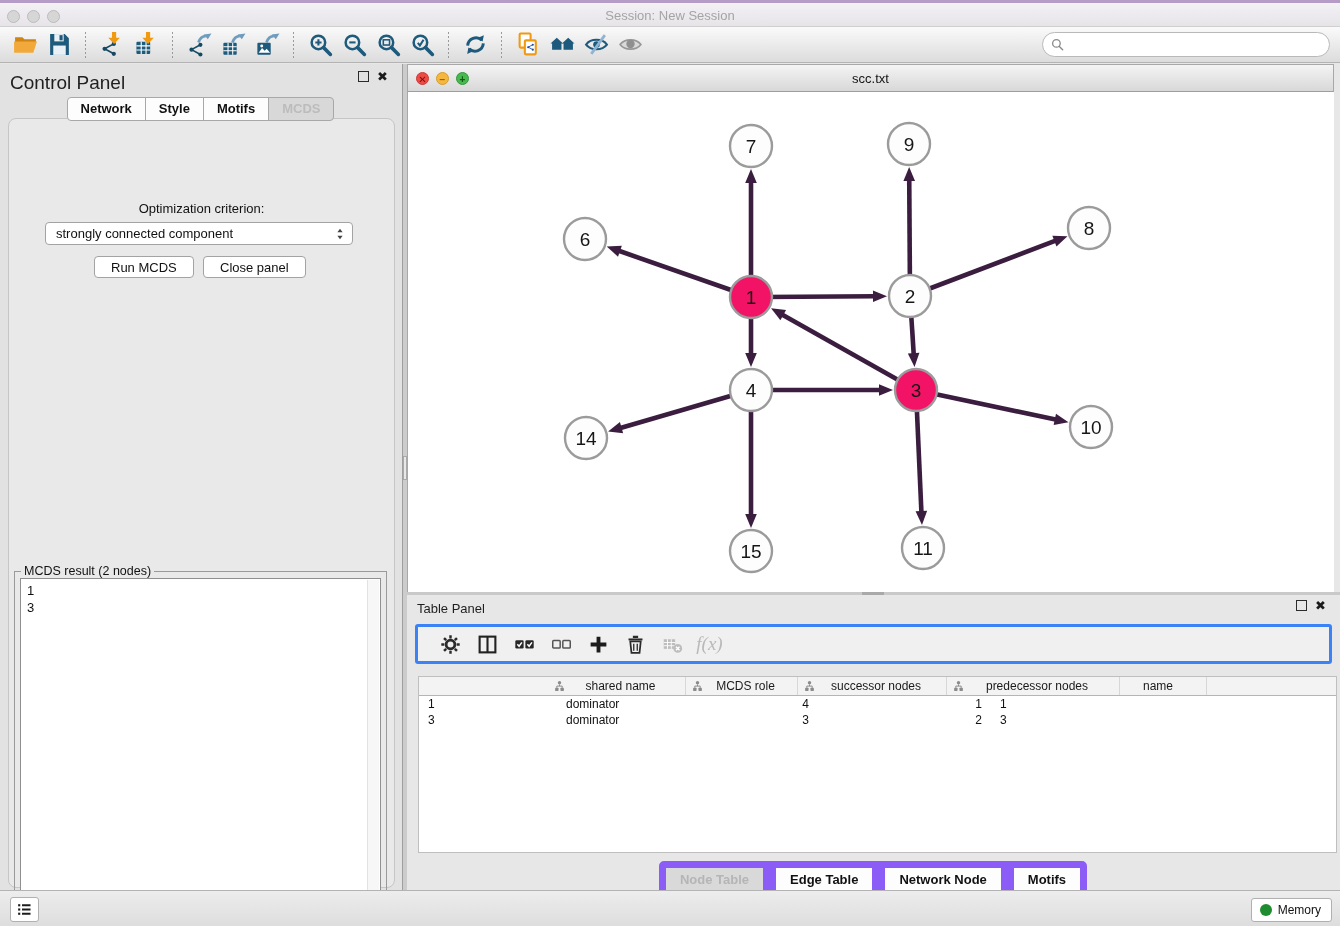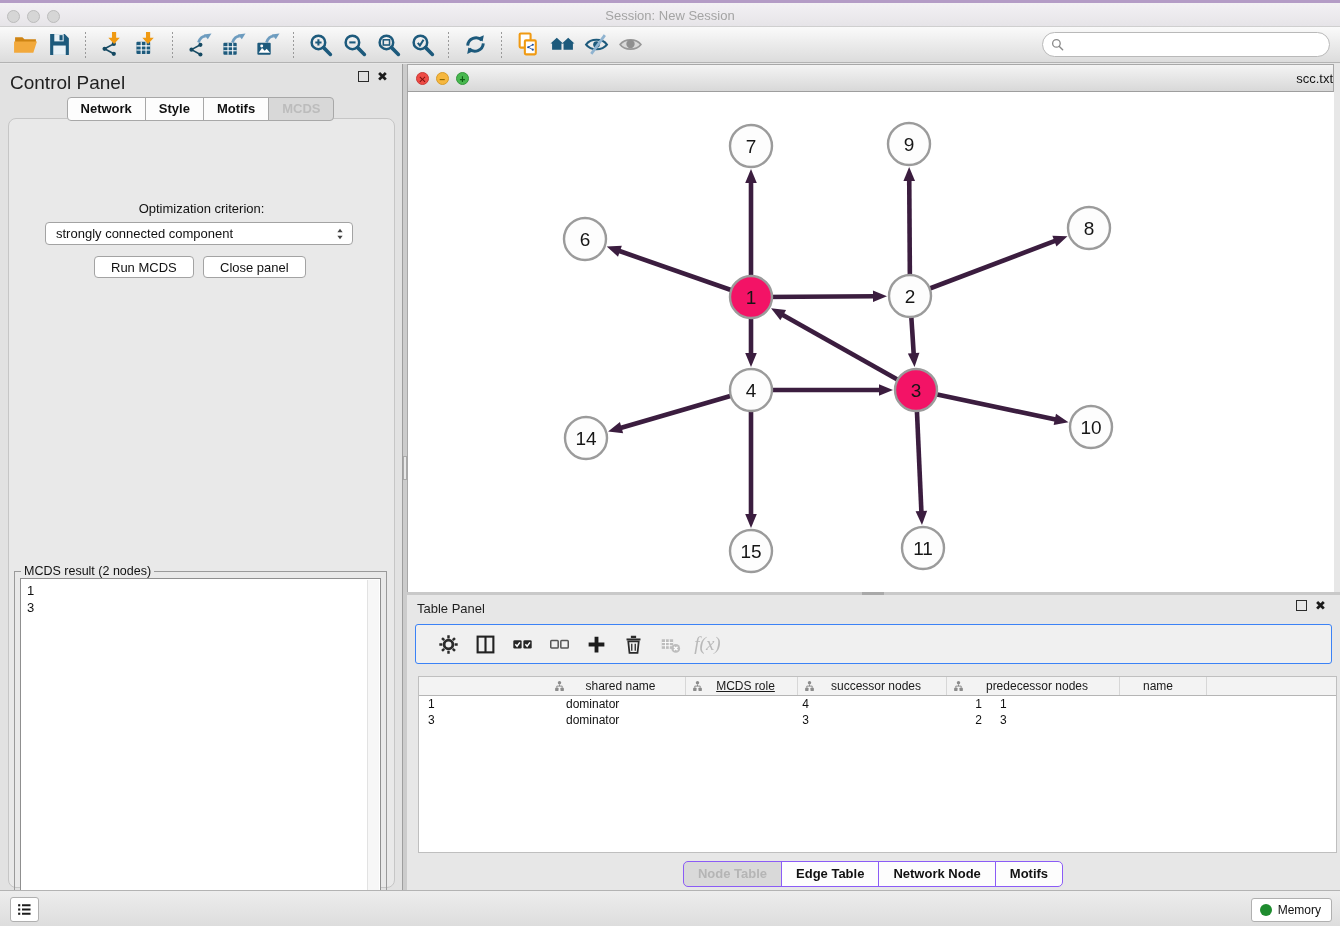--- a/index.html
+++ b/index.html
@@ -69,46 +69,46 @@
     background:#e8e8e8; border:1px solid #a9a9a9; }
   #hsplit { position:absolute; left:407px; top:592px; width:933px; height:3px; background:#c9c9c9; }
   #hsplit-handle { position:absolute; left:455px; top:0; width:22px; height:3px; background:#a9a9a9; }
 
   
   #network-frame { position:absolute; left:407px; top:64px; width:933px; height:528px; }
   #net-titlebar { position:absolute; left:0; top:0; width:927px; height:28px;
     background:linear-gradient(#f4f4f4,#d8d8d8); border:1px solid #a8a8a8; border-bottom:1px solid #9e9e9e; }
   .net-dot { position:absolute; top:7px; width:13px; height:13px; border-radius:50%;
     font-size:10px; font-weight:bold; text-align:center; line-height:13px; }
-  #net-title { position:absolute; left:0; right:0; top:6px; text-align:right; font-size:13px; color:#141414; }
+  #net-title { position:absolute; left:0; right:0; top:6px; text-align:center; font-size:13px; color:#141414; }
   #net-canvas { position:absolute; left:0; top:28px; width:927px; height:500px;
     background:#ffffff; border-left:1px solid #a8a8a8; }
 
   
   #table-panel { position:absolute; left:407px; top:595px; width:933px; height:295px; background:#e7e7e7; }
   #tp-title { position:absolute; left:10px; top:6px; font-size:13px; color:#1f1f1f; }
   #tp-toolbar { position:absolute; left:8px; top:29px; width:917px; height:40px;
-    background:#f0f0f0; border:1px solid #3b82f6; border-radius:3px;
+    background:#f0f0f0; border:3px solid #3b82f6; border-radius:3px;
     display:flex; align-items:center; padding-left:14px; }
   .tpt-btn { width:37px; height:30px; display:flex; align-items:center; justify-content:center; }
   .tpt-btn svg { width:21px; height:21px; }
   .tpt-fx { font-family:"Liberation Serif","DejaVu Serif",serif; font-style:italic;
     font-size:19px; color:#b9b9b9; }
   #data-table { position:absolute; left:11px; top:81px; width:919px; height:177px;
     background:#fff; border:1px solid #bfbfbf; }
   #table-header { display:flex; height:19px; border-bottom:1px solid #b5b5b5; background:#f3f3f3;justify-content:center; }
   .th-cell { display:flex; align-items:center; border-right:1px solid #d7d7d7;
     font-size:12px; color:#1a1a1a; position:relative; }
   .th-cell svg { width:13px; height:13px; margin-left:5px; }
   .th-label { flex:1; text-align:center; padding-right:10px; }
   .tr-row { display:flex; height:16px; font-size:12px; color:#111; }
   .td-cell { overflow:hidden; white-space:nowrap; }
   #tp-tabs { position:absolute; left:0; right:0; top:266px; display:flex; justify-content:center; }
   .tp-tab { padding:4px 14px 5px; font-size:13px; font-weight:600; color:#111;
-    background:#fdfdfd; border:1px solid #8b5cf6; margin-left:-1px; }
+    background:#fdfdfd; border:7px solid #8b5cf6; margin-left:-1px; }
   .tp-tab:first-child { border-radius:5px 0 0 5px; }
   .tp-tab:last-child { border-radius:0 5px 5px 0; }
   .tp-tab.disabled-sel { background:#d9d9d9; color:#b5b5b5; }
 
   
   #statusbar { position:absolute; left:0; top:890px; width:1340px; height:36px;
     background:linear-gradient(#ededed,#dddddd); border-top:1px solid #b3b3b3; }
   #tasks-btn { position:absolute; left:10px; top:6px; width:29px; height:25px;
     background:#fff; border:1px solid #b0b0b0; border-radius:3px;
     display:flex; align-items:center; justify-content:center; }
@@ -491,21 +491,21 @@
     <div id="table-header">
         <div class="th-cell" style="width: 138px;">
           <svg viewBox="0 0 16 16">
             <circle cx="8" cy="3.4" r="2.1" fill="#8b8b8b"></circle>
    <rect x="2.6" y="9.6" width="4.2" height="3.8" rx="0.6" fill="#8b8b8b"></rect>
    <rect x="9.2" y="9.6" width="4.2" height="3.8" rx="0.6" fill="#8b8b8b"></rect>
    <path d="M8 5.5v2M4.7 9.6V7.5h6.6v2.1" stroke="#8b8b8b" stroke-width="1.2" fill="none"></path>
           </svg>
           <span class="th-label">shared name</span>
         </div>
-        <div class="th-cell" style="width: 112px; text-decoration: underline;">
+        <div class="th-cell" style="width: 112px;">
           <svg viewBox="0 0 16 16">
             <circle cx="8" cy="3.4" r="2.1" fill="#8b8b8b"></circle>
    <rect x="2.6" y="9.6" width="4.2" height="3.8" rx="0.6" fill="#8b8b8b"></rect>
    <rect x="9.2" y="9.6" width="4.2" height="3.8" rx="0.6" fill="#8b8b8b"></rect>
    <path d="M8 5.5v2M4.7 9.6V7.5h6.6v2.1" stroke="#8b8b8b" stroke-width="1.2" fill="none"></path>
           </svg>
           <span class="th-label">MCDS role</span>
         </div>
         <div class="th-cell" style="width: 149px;">
           <svg viewBox="0 0 16 16">

